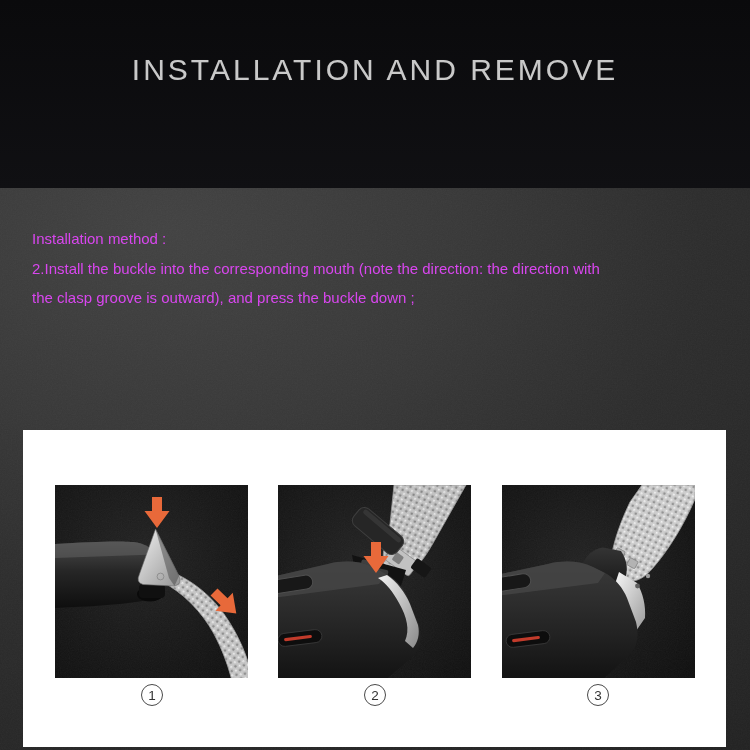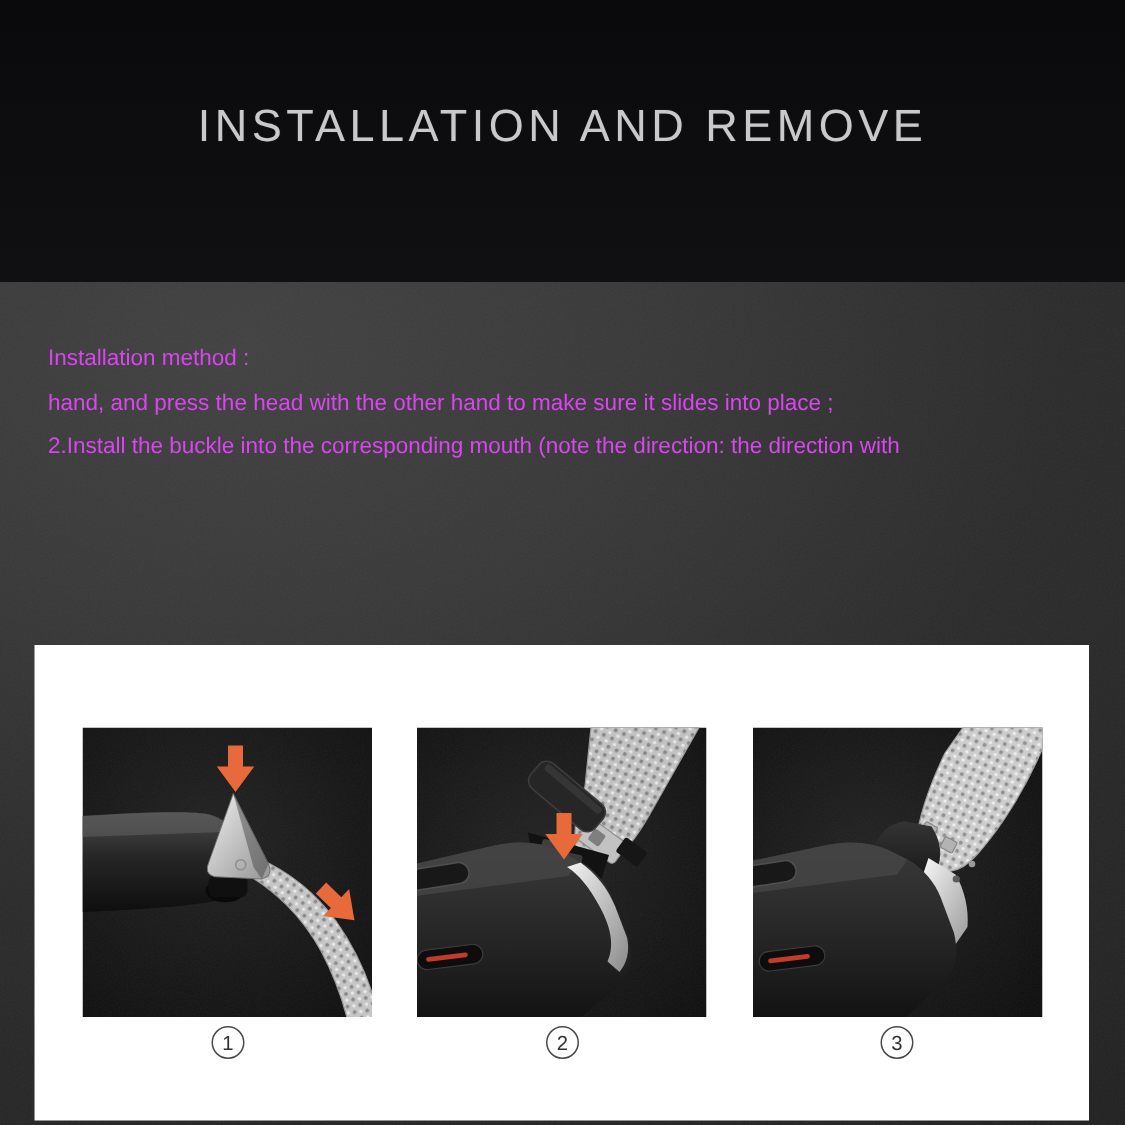--- a/index.html
+++ b/index.html
@@ -3,21 +3,21 @@
 <meta charset="utf-8">
 <style>
   html,body{margin:0;padding:0;background:#0b0b0d;}
   body{width:750px;height:750px;position:relative;overflow:hidden;
        font-family:"Liberation Sans",sans-serif;}
   .stage{position:absolute;inset:0;width:750px;height:750px;}
 
   
   .title-band{position:absolute;left:0;top:0;width:750px;height:188px;
               background:linear-gradient(180deg,#0a0a0c 0%,#101013 100%);}
-  .page-title{position:absolute;left:0;top:67px;width:750px;text-align:center;
+  .page-title{position:absolute;left:0;top:52px;width:750px;text-align:center;
               font-size:30px;line-height:36px;letter-spacing:3px;
               font-weight:500;color:#c9c9c9;
               text-shadow:0 0 1px rgba(255,255,255,.15);}
 
   
   .texture-section{position:absolute;left:0;top:188px;width:750px;height:562px;
        background:radial-gradient(130% 120% at 22% 8%,
                   #424242 0%,#383838 30%,#2c2c2c 55%,#212121 100%);}
   .noise-overlay{position:absolute;left:0;top:0;pointer-events:none;}
 
@@ -51,22 +51,22 @@
       <filter id="bgNoise">
           <feTurbulence type="fractalNoise" baseFrequency="0.8" numOctaves="2" stitchTiles="stitch"></feTurbulence>
           <feColorMatrix type="saturate" values="0"></feColorMatrix>
         </filter>
       <rect width="750" height="562" filter="url(#bgNoise)" opacity="0.05"></rect>
     </svg>
   </div>
 
   <div class="instructions">
     <div class="line">Installation method :</div>
-    <div class="line">hand, and press the head with the other hand to make sure it slides into place ;</div>
     <div class="line">2.Install the buckle into the corresponding mouth (note the direction: the direction with</div>
+    <div class="line">the clasp groove is outward), and press the buckle down ;</div>
   </div>
 
   <div class="steps-card">
 
     <svg class="step-photo photo-1" viewBox="0 0 193 193">
       <defs>
         <radialGradient id="bg1" cx="45%" cy="40%" r="75%">
           <stop offset="0%" stop-color="#232323"></stop>
             <stop offset="100%" stop-color="#101010"></stop>
         </radialGradient>

